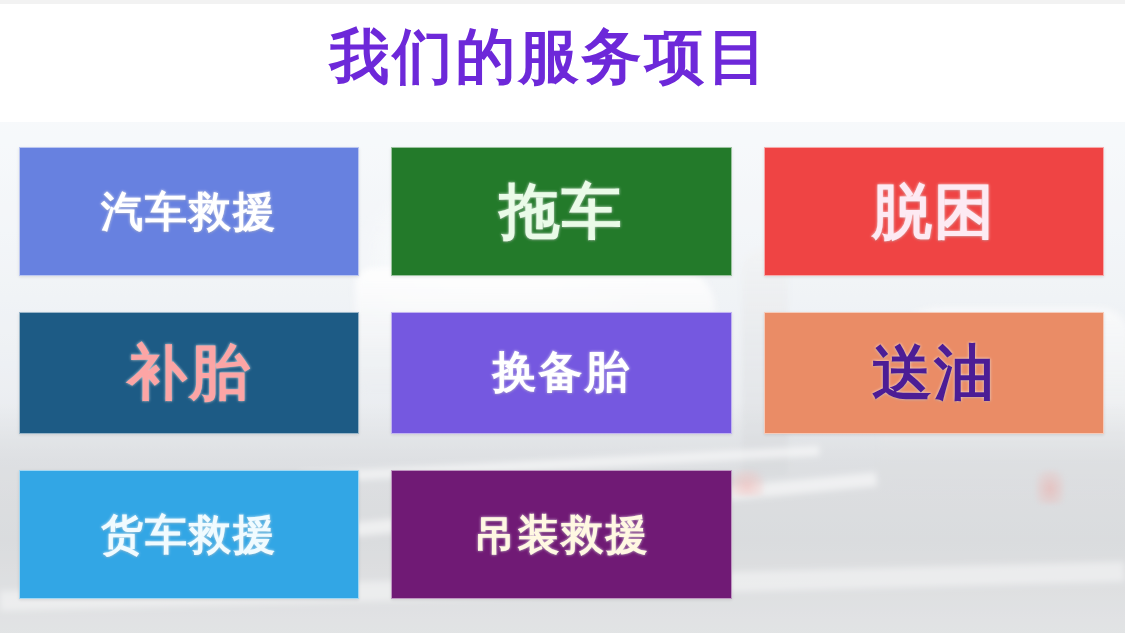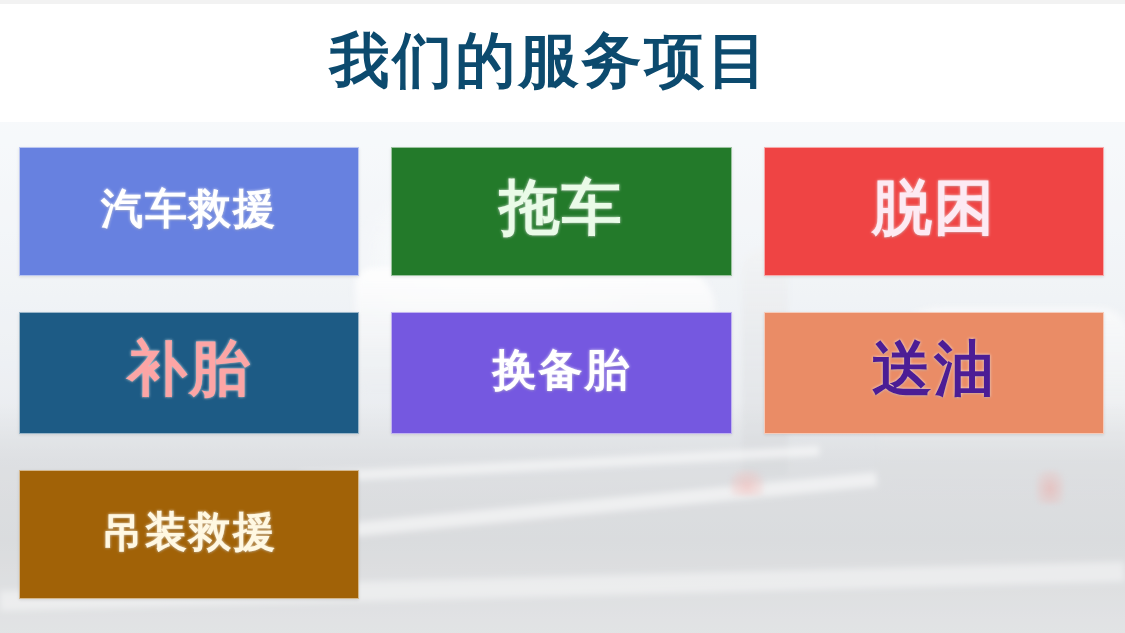--- a/index.html
+++ b/index.html
@@ -176,23 +176,23 @@
   }
   .page-title {
     position: absolute;
     left: 0;
     top: 24px;
     width: 1100px;
     text-align: center;
     font-size: 60px;
     line-height: 74px;
     font-weight: bold;
-    color: #0c4a6e;
+    color: #6d28d9;
     letter-spacing: 3px;
-    font-family: Liberation Serif, serif;
+    font-family: Liberation Mono, monospace;
     white-space: nowrap;
   }
 
   
   .grid {
     position: absolute;
     left: 19px;
     top: 147px;
     width: 1085px;
     height: 452px;
@@ -207,21 +207,21 @@
     position: relative;
     display: flex;
     align-items: center;
     justify-content: center;
     box-sizing: border-box;
     border: 1px solid rgba(255,255,255,0.55);
     box-shadow: 0 1px 3px rgba(0,0,0,0.10);
     overflow: hidden;
   }
   .tile-label {
-    font-family: Liberation Mono, monospace;
+    font-family: Liberation Serif, serif;
     font-weight: bold;
     font-size: 44px;
     line-height: 1;
     letter-spacing: 2px;
     white-space: nowrap;
     text-shadow:
        0 0 3px rgba(255,255,255,0.85),
        0 1px 2px rgba(0,0,0,0.18);
   }
   .tile-label.lbl-4 { font-size: 42px; }
@@ -273,19 +273,22 @@
 
     <div class="tile" style="background-color: rgb(117, 88, 224); align-items: center;">
       <span class="tile-label lbl-3" style="color: rgb(255, 255, 255);">换备胎</span>
     </div>
 
     <div class="tile" style="background-color: rgb(234, 140, 102);">
       <span class="tile-label lbl-2" style="color: #4c1d95;">送油</span>
     </div>
 
 
-
-    <div class="tile" style="background-color: #a16207;">
+    <div class="tile" style="background-color: rgb(50, 166, 229);">
+      <span class="tile-label lbl-4" style="color: rgb(240, 251, 255);">货车救援</span>
+    </div>
+
+    <div class="tile" style="background-color: #701a75;">
       <span class="tile-label lbl-4" style="color: rgb(255, 248, 226);">吊装救援</span>
     </div>
 
   </div>
 </div>
 
 </body></html>

